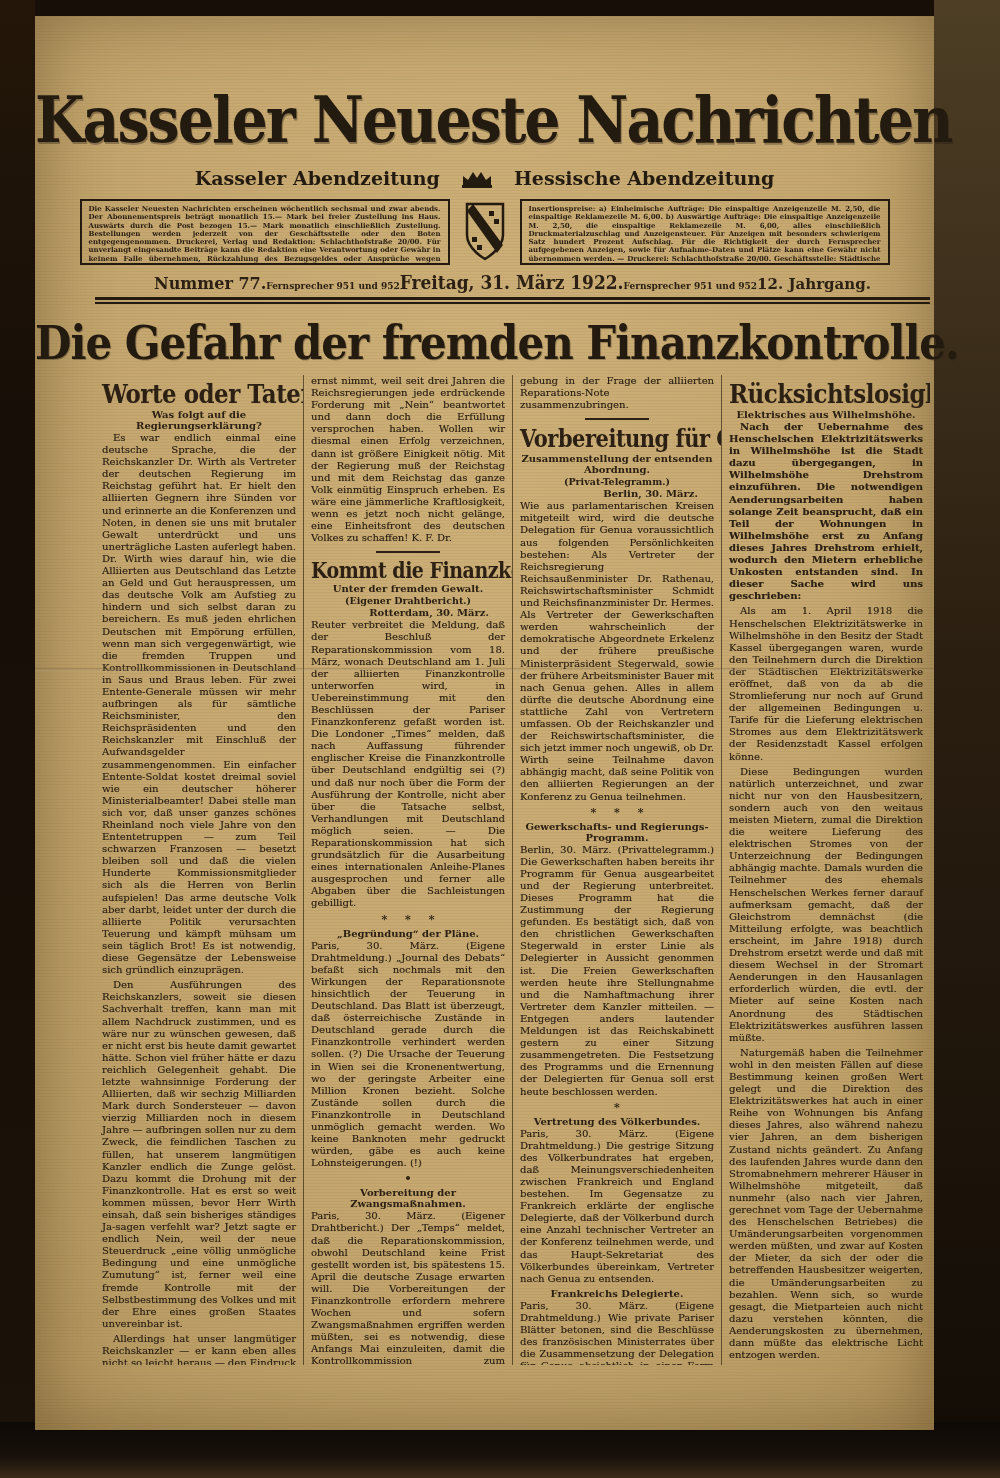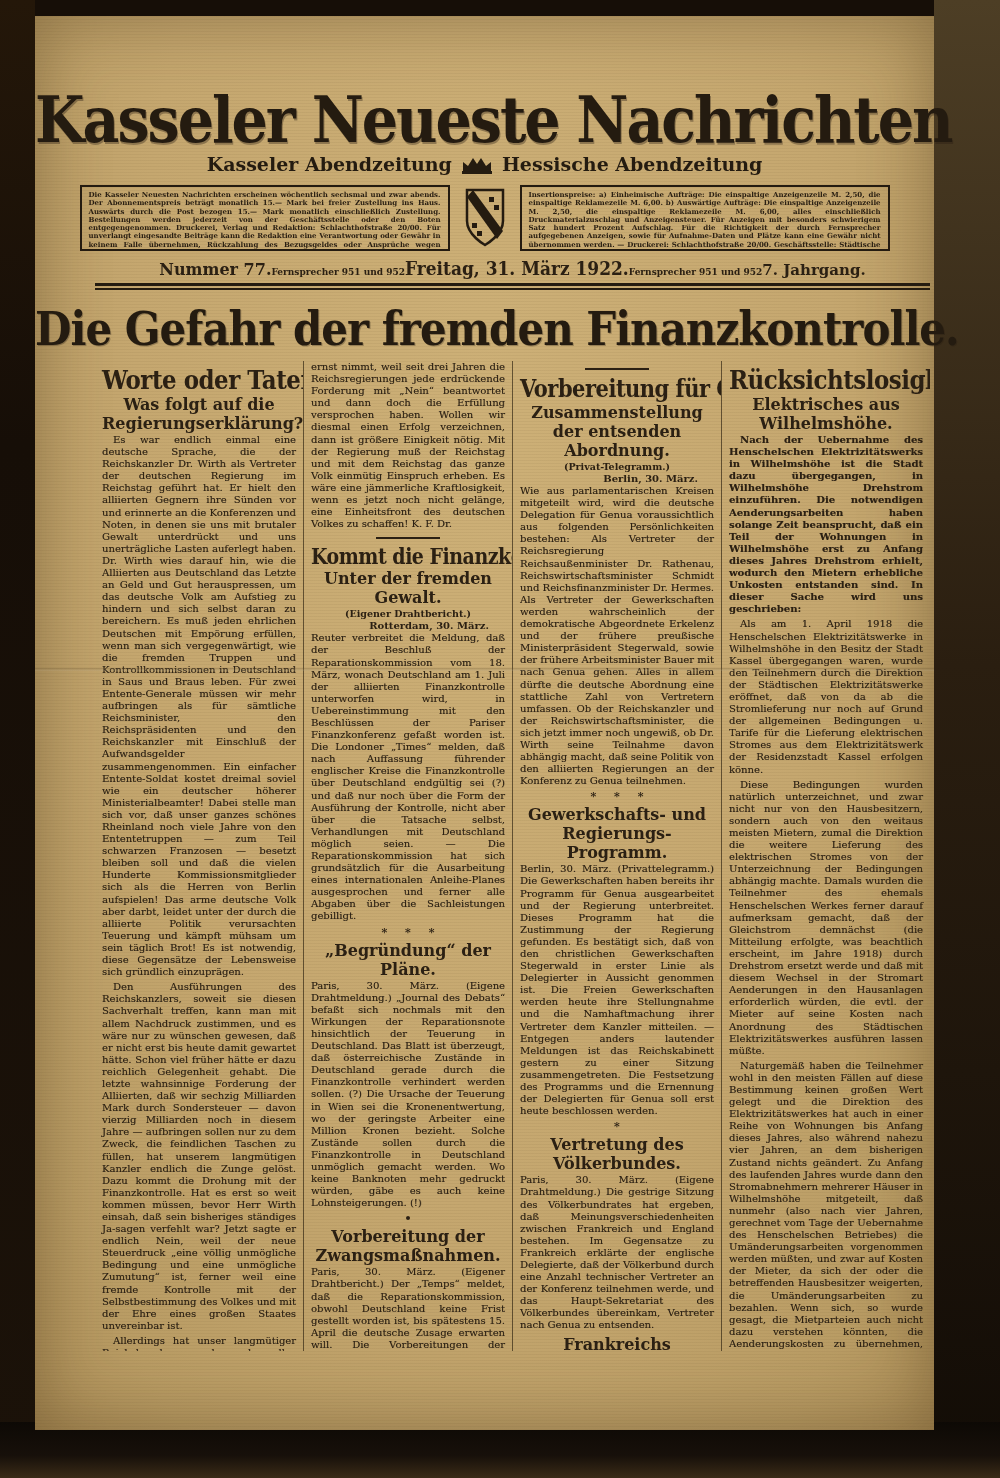--- a/index.html
+++ b/index.html
@@ -20,22 +20,22 @@
              radial-gradient(ellipse at 50% 28%, #cdb077 0%, #c5a76f 55%, #b99c64 85%, #ae9059 100%);
            box-shadow: inset 0 0 70px rgba(66,46,18,.40);
            color:#2b2013; }
   .paper::after { content:''; position:absolute; left:0; top:652px; width:100%; height:3px;
            background:linear-gradient(rgba(80,60,28,.28), rgba(250,240,210,.14)); }
 
   .masthead { margin-top:70px; text-align:center; font-weight:bold; font-size:57px;
               letter-spacing:-2px; white-space:nowrap; transform:scaleY(1.12);
               color:#241b10; text-shadow:1px 1px 0 rgba(36,27,16,.35); }
 
-  .subtitle-row { display:flex; justify-content:center; align-items:center; gap:8px;
-              font-weight:bold; font-size:19px; color:#241b10; }
+  .subtitle-row { display:flex; justify-content:center; align-items:center; gap:20px;
+              margin-top:14px; font-weight:bold; font-size:19px; color:#241b10; }
   .crown svg { display:block; }
 
   .boxes-row { display:flex; justify-content:center; align-items:stretch; gap:12px; margin-top:10px; }
   .infobox { width:370px; height:66px; border:2px solid #241b10; padding:4px 7px;
              font-size:7px; line-height:8.3px; font-weight:bold; text-align:justify;
              overflow:hidden; color:#2b2013; }
   .crest { width:46px; display:flex; align-items:center; justify-content:center; }
 
   .dateline-row { display:flex; justify-content:center; align-items:baseline;
               margin:8px 4px 0 60px; }
@@ -50,21 +50,21 @@
   .main-headline { margin:14px 0 8px; text-align:center; font-size:42px; font-weight:bold;
               letter-spacing:-1px; white-space:nowrap; transform:scaleY(1.12);
               color:#241b10; text-shadow:1px 1px 0 rgba(36,27,16,.3); }
 
   .columns { display:flex; margin:2px 4px 0 60px; height:990px; align-items:stretch; }
   .col { flex:1 1 0; padding:0 7px; overflow:hidden; border-right:1px solid rgba(42,30,14,.65); }
   .col:last-child { border-right:none; }
 
   .art-head   { font-weight:bold; text-align:center; margin:5px 0 2px; letter-spacing:-0.5px;
                 transform:scaleY(1.15); white-space:nowrap; }
-  .art-sub    { font-size:16px; font-weight:bold; text-align:center; margin:2px 0 1px; }
+  .art-sub    { font-size:10px; font-weight:bold; text-align:center; margin:2px 0 1px; }
   .art-credit { font-size:9.5px; font-weight:bold; text-align:center; margin:0 0 1px; }
   .art-dateline { font-size:10px; font-weight:bold; text-align:right; padding-right:16px; margin:1px 0; }
   .art-p      { font-size:10px; line-height:12.1px; text-align:justify; text-indent:11px;
                 margin:0 0 3px; text-shadow:.3px .3px 0 rgba(43,32,19,.4); }
   .art-p.cont { text-indent:0; }
   .art-p.bold { font-weight:bold; }
   .sep-rule   { width:64px; border-top:2px solid #2b2013; margin:7px auto 6px; }
   .sep-stars  { text-align:center; font-weight:bold; font-size:11px; letter-spacing:7px;
                 padding-left:7px; margin:2px 0; }
 </style>
@@ -104,21 +104,21 @@
         </svg>
       </div>
       <div class="infobox">Insertionspreise: a) Einheimische Aufträge: Die einspaltige Anzeigenzeile M. 2,50, die einspaltige Reklamezeile M. 6,00. b) Auswärtige Aufträge: Die einspaltige Anzeigenzeile M. 2,50, die einspaltige Reklamezeile M. 6,00, alles einschließlich Druckmaterialzuschlag und Anzeigensteuer. Für Anzeigen mit besonders schwierigem Satz hundert Prozent Aufschlag. Für die Richtigkeit der durch Fernsprecher aufgegebenen Anzeigen, sowie für Aufnahme-Daten und Plätze kann eine Gewähr nicht übernommen werden. — Druckerei: Schlachthofstraße 20/00. Geschäftsstelle: Städtische Straße 5, Telephon Nummer 951 und 952</div>
     </div>
 
     <div class="dateline-row">
       <span class="dl-num">Nummer 77.</span>
       <span class="dl-phone">Fernsprecher 951 und 952</span>
       <span class="dl-date">Freitag, 31. März 1922.</span>
       <span class="dl-phone">Fernsprecher 951 und 952</span>
-      <span class="dl-vol">7. Jahrgang.</span>
+      <span class="dl-vol">12. Jahrgang.</span>
     </div>
 
     <div class="double-rule"></div>
 
     <h1 class="main-headline">Die Gefahr der fremden Finanzkontrolle.</h1>
 
     <div id="columns" class="columns">
         <div class="col">
           <div class="art-head" style="font-size: 23px;">Worte oder Taten.</div>
           <div class="art-sub">Was folgt auf die Regierungserklärung?</div>
@@ -135,20 +135,21 @@
           <div class="art-dateline">Rotterdam, 30. März.</div>
           <div class="art-p cont">Reuter verbreitet die Meldung, daß der Beschluß der Reparationskommission vom 18. März, wonach Deutschland am 1. Juli der alliierten Finanzkontrolle unterworfen wird, in Uebereinstimmung mit den Beschlüssen der Pariser Finanzkonferenz gefaßt worden ist. Die Londoner „Times“ melden, daß nach Auffassung führender englischer Kreise die Finanzkontrolle über Deutschland endgültig sei (?) und daß nur noch über die Form der Ausführung der Kontrolle, nicht aber über die Tatsache selbst, Verhandlungen mit Deutschland möglich seien. — Die Reparationskommission hat sich grundsätzlich für die Ausarbeitung eines internationalen Anleihe-Planes ausgesprochen und ferner alle Abgaben über die Sachleistungen gebilligt.</div>
           <div class="sep-stars">* * *</div>
           <div class="art-sub">„Begründung“ der Pläne.</div>
           <div class="art-p cont">Paris, 30. März. (Eigene Drahtmeldung.) „Journal des Debats“ befaßt sich nochmals mit den Wirkungen der Reparationsnote hinsichtlich der Teuerung in Deutschland. Das Blatt ist überzeugt, daß österreichische Zustände in Deutschland gerade durch die Finanzkontrolle verhindert werden sollen. (?) Die Ursache der Teuerung in Wien sei die Kronenentwertung, wo der geringste Arbeiter eine Million Kronen bezieht. Solche Zustände sollen durch die Finanzkontrolle in Deutschland unmöglich gemacht werden. Wo keine Banknoten mehr gedruckt würden, gäbe es auch keine Lohnsteigerungen. (!)</div>
           <div class="sep-stars">•</div>
           <div class="art-sub">Vorbereitung der Zwangsmaßnahmen.</div>
           <div class="art-p cont">Paris, 30. März. (Eigener Drahtbericht.) Der „Temps“ meldet, daß die Reparationskommission, obwohl Deutschland keine Frist gestellt worden ist, bis spätestens 15. April die deutsche Zusage erwarten will. Die Vorbereitungen der Finanzkontrolle erfordern mehrere Wochen und sofern Zwangsmaßnahmen ergriffen werden müßten, sei es notwendig, diese Anfangs Mai einzuleiten, damit die Kontrollkommission zum festgesetzten Termin am ersten Juli ihre amtliche Tätigkeit in Deutschland aufzunehmen in der Lage sei.</div>
         </div>
         <div class="col">
+          <div class="art-p cont">gebung in der Frage der alliierten Reparations-Note zusammenzubringen.</div>
           <div class="sep-rule"></div>
           <div class="art-head" style="font-size: 21px;">Vorbereitung für Genua.</div>
           <div class="art-sub">Zusammenstellung der entsenden Abordnung.</div>
           <div class="art-credit">(Privat-Telegramm.)</div>
           <div class="art-dateline">Berlin, 30. März.</div>
           <div class="art-p cont">Wie aus parlamentarischen Kreisen mitgeteilt wird, wird die deutsche Delegation für Genua voraussichtlich aus folgenden Persönlichkeiten bestehen: Als Vertreter der Reichsregierung Reichsaußenminister Dr. Rathenau, Reichswirtschaftsminister Schmidt und Reichsfinanzminister Dr. Hermes. Als Vertreter der Gewerkschaften werden wahrscheinlich der demokratische Abgeordnete Erkelenz und der frühere preußische Ministerpräsident Stegerwald, sowie der frühere Arbeitsminister Bauer mit nach Genua gehen. Alles in allem dürfte die deutsche Abordnung eine stattliche Zahl von Vertretern umfassen. Ob der Reichskanzler und der Reichswirtschaftsminister, die sich jetzt immer noch ungewiß, ob Dr. Wirth seine Teilnahme davon abhängig macht, daß seine Politik von den alliierten Regierungen an der Konferenz zu Genua teilnehmen.</div>
           <div class="sep-stars">* * *</div>
           <div class="art-sub">Gewerkschafts- und Regierungs-Programm.</div>
           <div class="art-p cont">Berlin, 30. März. (Privattelegramm.) Die Gewerkschaften haben bereits ihr Programm für Genua ausgearbeitet und der Regierung unterbreitet. Dieses Programm hat die Zustimmung der Regierung gefunden. Es bestätigt sich, daß von den christlichen Gewerkschaften Stegerwald in erster Linie als Delegierter in Aussicht genommen ist. Die Freien Gewerkschaften werden heute ihre Stellungnahme und die Namhaftmachung ihrer Vertreter dem Kanzler mitteilen. — Entgegen anders lautender Meldungen ist das Reichskabinett gestern zu einer Sitzung zusammengetreten. Die Festsetzung des Programms und die Ernennung der Delegierten für Genua soll erst heute beschlossen werden.</div>
           <div class="sep-stars">*</div>

